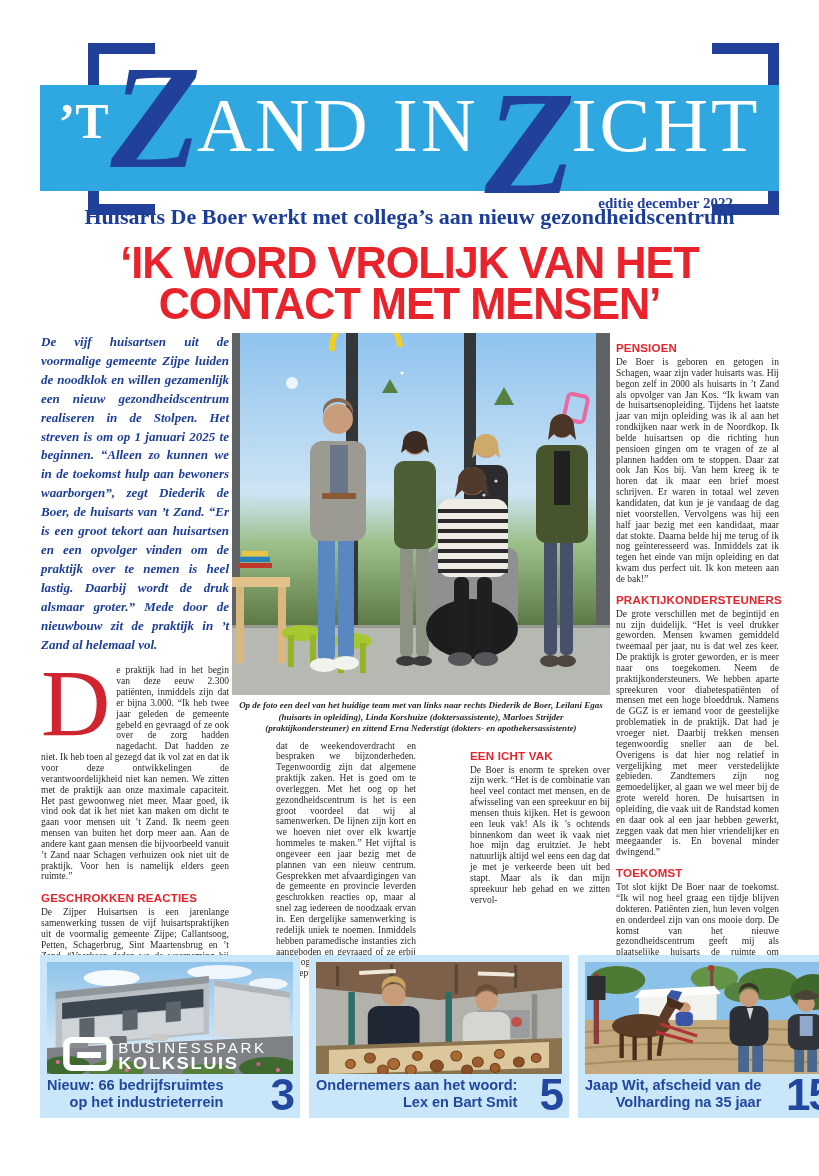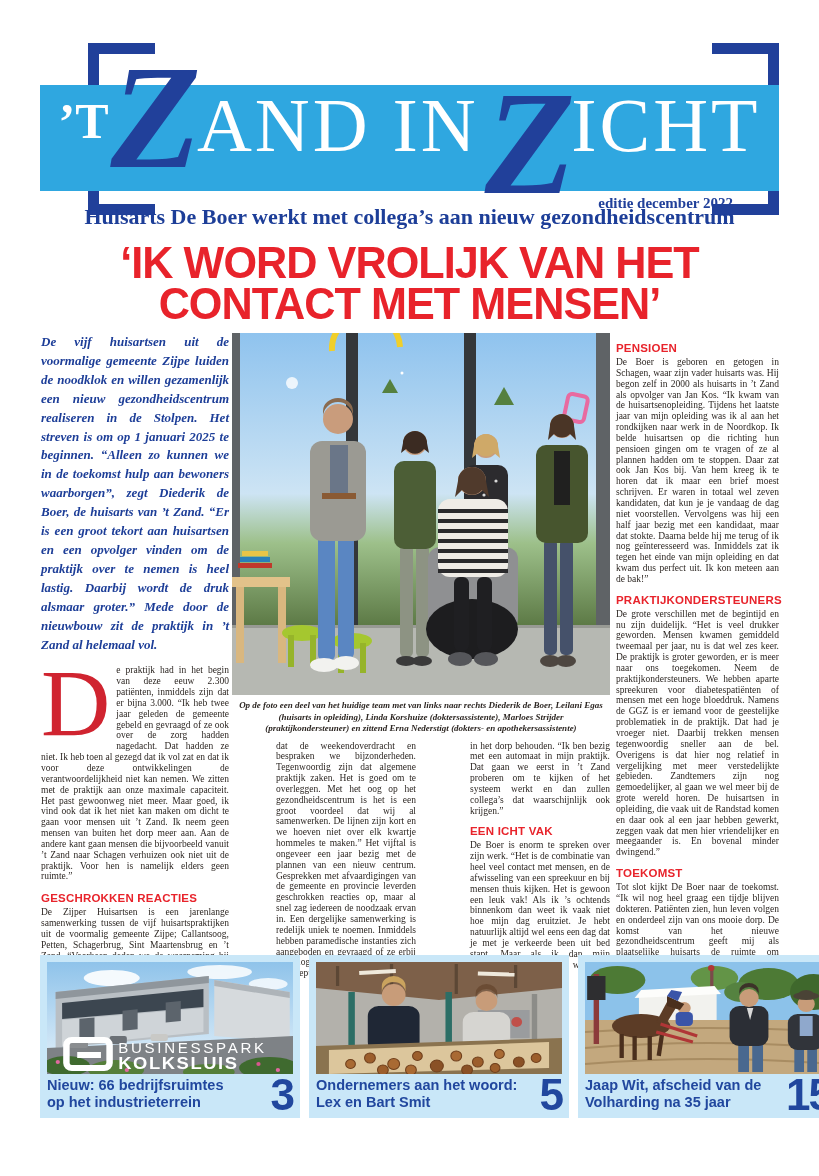--- a/index.html
+++ b/index.html
@@ -44,21 +44,21 @@
   .shead.first{margin-top:10px;}
   .photo-main{width:378px;height:362px;display:block;}
   .caption{font-size:9px;line-height:11.5px;font-weight:bold;font-style:italic;text-align:center;
            color:#2d2723;margin:5px 4px 6px 4px;}
   .midcols{display:flex;gap:10px;}
   .midcols .c{width:184px;margin-left:44px;}
   
   .teasers{position:absolute;left:40px;top:955px;width:798px;display:flex;gap:9px;}
   .teaser{flex:1;background:#c9e7f8;padding:7px 7px 5px 7px;}
   .tphoto{width:100%;height:112px;display:block;}
-  .trow{display:flex;align-items:flex-start;margin-top:3px;}
+  .trow{display:flex;align-items:flex-start;margin-top:3px;text-align:right;}
   .ttitle{font-family:"Liberation Sans",sans-serif;font-weight:bold;color:#21479e;
           font-size:14.5px;line-height:16.5px;}
   .pnum{font-family:"Liberation Sans",sans-serif;font-weight:800;color:#21479e;font-size:44px;
         line-height:36px;margin-left:auto;letter-spacing:-2px;}
 </style>
 </head>
 <body>
 
 <div class="page">
 
@@ -185,21 +185,20 @@
           <rect x="245" y="244" width="15" height="74" rx="6" fill="#1f1f22"></rect>
         <ellipse cx="228" cy="326" rx="12" ry="7" fill="#55565a"></ellipse>
           <ellipse cx="254" cy="326" rx="12" ry="7" fill="#55565a"></ellipse>
         <circle cx="240" cy="148" r="14" fill="#c99c7c"></circle>
         <path d="M226 148 a14 14 0 0 1 28 0 l3 16 l-7 -7 a14 16 0 0 1 -20 0 l-7 7 z" fill="#503a2c"></path>
       </svg>
       <div class="caption">Op de foto een deel van het huidige team met van links naar rechts Diederik de Boer, Leilani Egas (huisarts in opleiding), Linda Korshuize (doktersassistente), Marloes Strijder (praktijkondersteuner) en zittend Erna Nederstigt (dokters- en apothekersassistente)</div>
       <div class="midcols">
         <p class="bt c">dat de weekendoverdracht en bespraken we bijzonderheden. Tegenwoordig zijn dat algemene praktijk zaken. Het is goed om te overleggen. Met het oog op het gezondheidscentrum is het is een groot voordeel dat wij al samenwerken. De lijnen zijn kort en we hoeven niet over elk kwartje hommeles te maken.” Het vijftal is ongeveer een jaar bezig met de plannen van een nieuw centrum. Gesprekken met afvaardigingen van de gemeente en provincie leverden geschrokken reacties op, maar al snel zag iedereen de noodzaak ervan in. Een dergelijke samenwerking is redelijk uniek te noemen. Inmiddels hebben paramedische instanties zich aangeboden en gevraagd of ze erbij in mogen. De Boer wil een uitgiftepunt voor de apotheek</p>
         <div class="c">
-          <p class="bt">in het dorp behouden. “Ik ben bezig met een automaat in mijn praktijk. Dat gaan we eerst in ’t Zand proberen om te kijken of het systeem werkt en dan zullen collega’s dat waarschijnlijk ook krijgen.”</p>
           <div class="shead">EEN ICHT VAK</div>
           <p class="bt">De Boer is enorm te spreken over zijn werk. “Het is de combinatie van heel veel contact met mensen, en de afwisseling van een spreekuur en bij mensen thuis kijken. Het is gewoon een leuk vak! Als ik ’s ochtends binnenkom dan weet ik vaak niet hoe mijn dag eruitziet. Je hebt natuurlijk altijd wel eens een dag dat je met je verkeerde been uit bed stapt. Maar als ik dan mijn spreekuur heb gehad en we zitten vervol-</p>
         </div>
       </div>
     </div>
 
     <div class="col4">
       <div class="shead">PENSIOEN</div>
       <p class="bt">De Boer is geboren en getogen in Schagen, waar zijn vader huisarts was. Hij begon zelf in 2000 als huisarts in ’t Zand als opvolger van Jan Kos. “Ik kwam van de huisartsenopleiding. Tijdens het laatste jaar van mijn opleiding was ik al aan het rondkijken naar werk in de Noordkop. Ik belde huisartsen op die richting hun pensioen gingen om te vragen of ze al plannen hadden om te stoppen. Daar zat ook Jan Kos bij. Van hem kreeg ik te horen dat ik maar een brief moest schrijven. Er waren in totaal wel zeven kandidaten, dat kun je je vandaag de dag niet voorstellen. Vervolgens was hij een half jaar bezig met een kandidaat, maar dat stokte. Daarna belde hij me terug of ik nog geïnteresseerd was. Inmiddels zat ik tegen het einde van mijn opleiding en dat kwam dus perfect uit. Ik kon meteen aan de bak!”</p>
       <div class="shead">PRAKTIJKONDERSTEUNERS</div>

